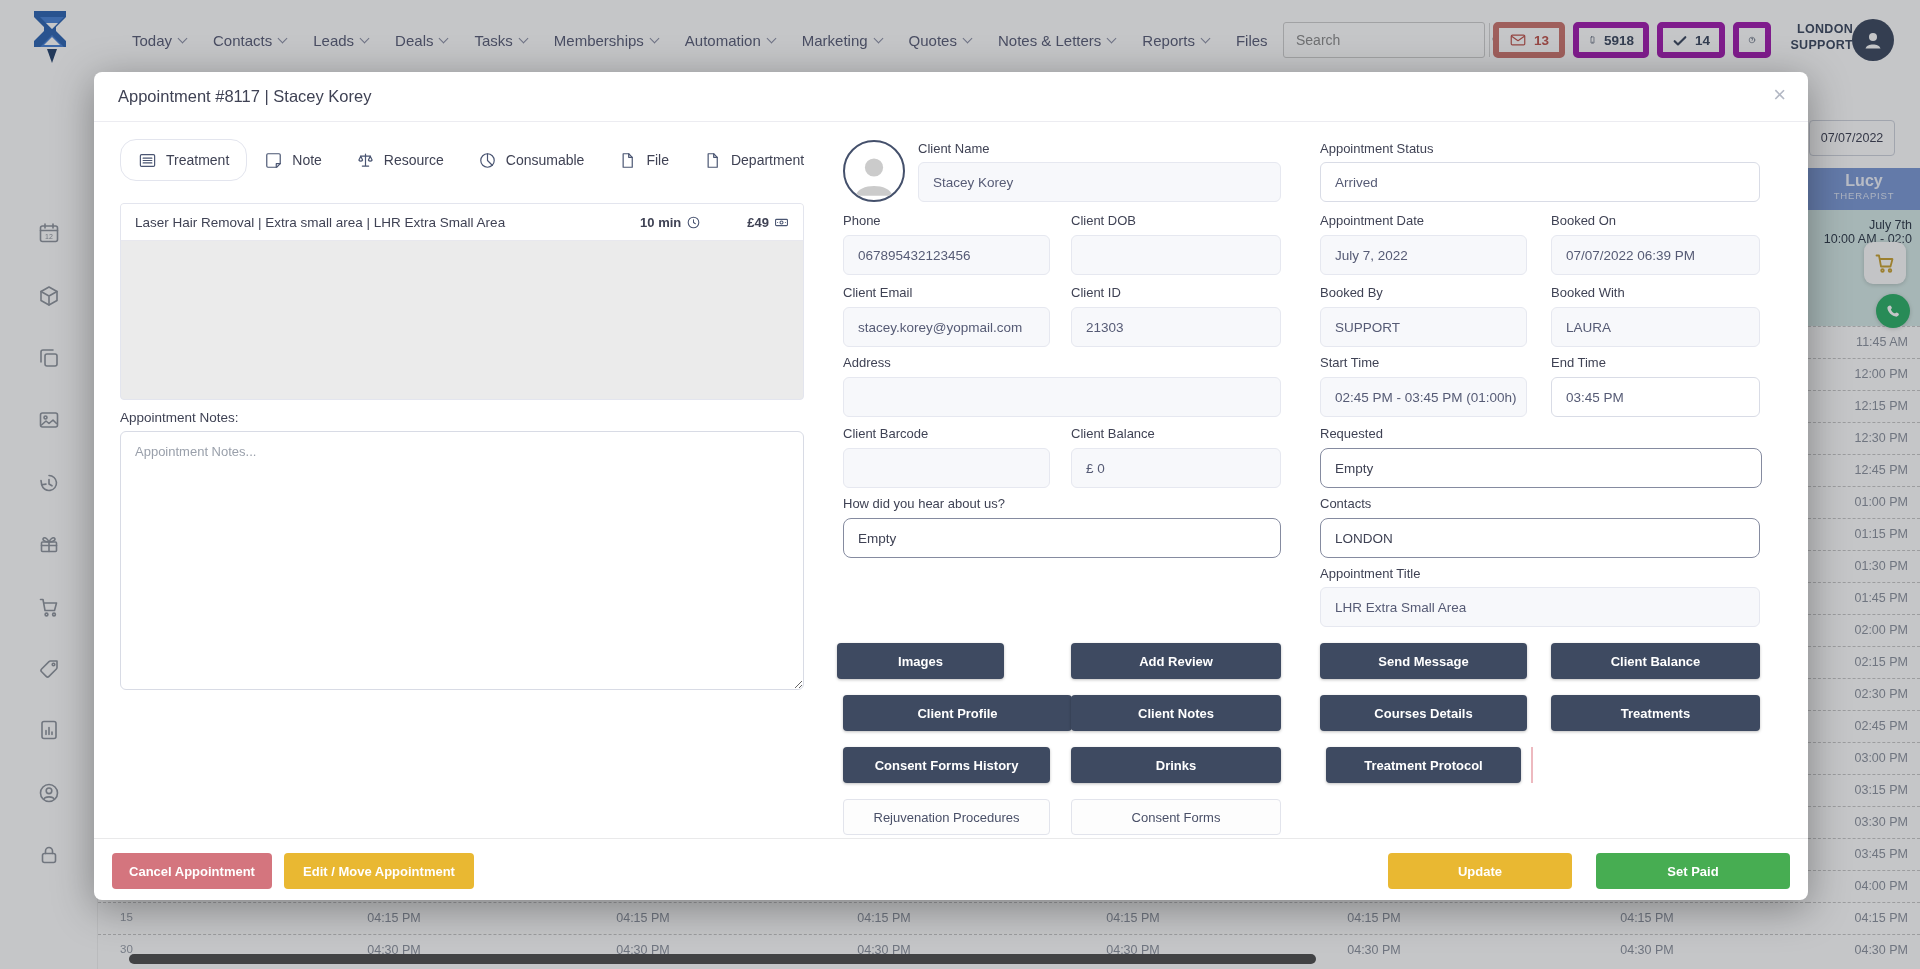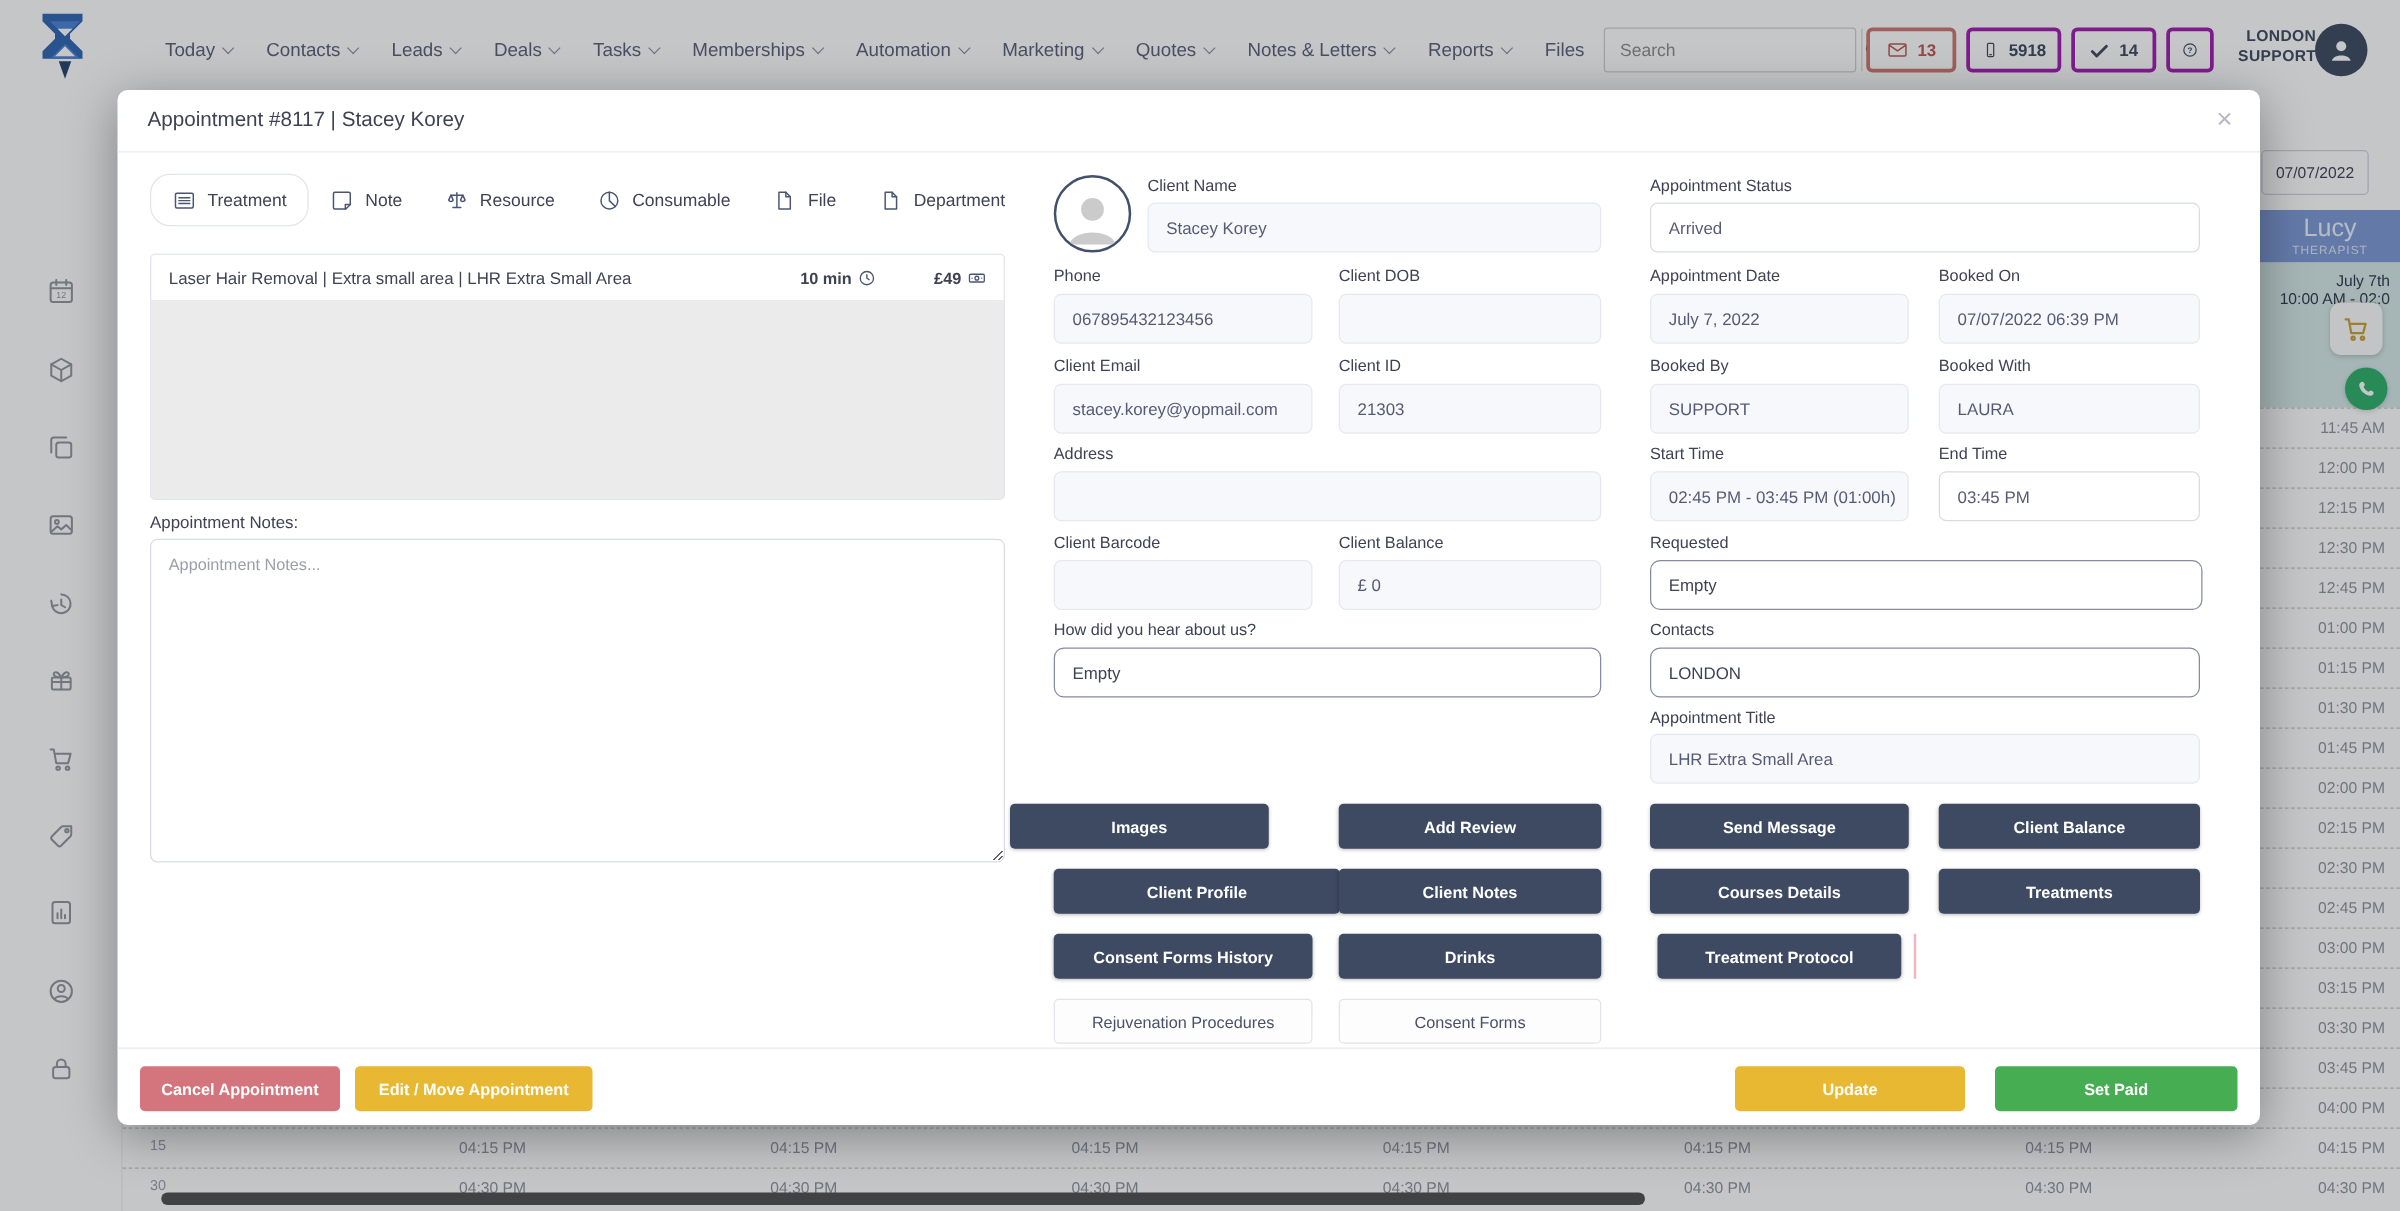--- a/index.html
+++ b/index.html
@@ -11,35 +11,35 @@
   .bg { position:absolute; inset:0; background:#fff; }
   .navbar { position:absolute; left:0; top:0; width:1920px; height:80px; background:#fff; }
   .logo { position:absolute; left:26px; top:9px; width:48px; height:62px; }
   .mainnav { position:absolute; left:132px; top:0; height:80px; display:flex; align-items:center; gap:27px; }
   .navitem { display:flex; align-items:center; font-size:15px; color:#5b5f79; font-weight:500; cursor:pointer; white-space:nowrap; }
   .chev { width:7px; height:7px; border-right:1.6px solid #8b8fa5; border-bottom:1.6px solid #8b8fa5; transform:rotate(45deg); margin-left:7px; margin-bottom:3px; display:inline-block; }
   .search { position:absolute; left:1283px; top:22px; width:202px; height:36px; border:1px solid #cfcfcf; border-radius:3px; display:flex; background:#fff; }
   .search input { flex:1; border:0; outline:none; padding:0 12px; font-size:14px; color:#555; font-family:inherit; background:transparent; }
   .search input::placeholder { color:#8c8c8c; }
   .search .mag { width:38px; border-left:1px solid #d6d6d6; display:flex; align-items:center; justify-content:center; cursor:pointer; }
-  .tbadge { position:absolute; top:22px; height:36px; border:3px solid #a21caf; border-radius:5px; display:flex; align-items:center; justify-content:center; gap:7px; padding:0 9px; color:#3e4a61; font-weight:bold; font-size:13.5px; background:#fff; cursor:pointer; }
+  .tbadge { position:absolute; top:22px; height:36px; border:6px solid #a21caf; border-radius:5px; display:flex; align-items:center; justify-content:center; gap:7px; padding:0 9px; color:#3e4a61; font-weight:bold; font-size:13.5px; background:#fff; cursor:pointer; }
   .tbadge.mail { border-color:#cd766f; color:#c0564f; }
   .usertxt { position:absolute; left:1767px; top:21px; width:86px; text-align:right; font-size:12.5px; font-weight:700; color:#3e4a61; line-height:1.3; letter-spacing:.3px; }
   .uavatar { position:absolute; left:1852px; top:19px; width:42px; height:42px; border-radius:50%; background:#3e4a61; display:flex; align-items:center; justify-content:center; cursor:pointer; }
 
   .sidebar { position:absolute; left:0; top:80px; width:98px; height:889px; background:#fff; border-right:1px solid #f0f0f0; }
   .sic { position:absolute; left:37px; width:24px; height:24px; cursor:pointer; }
   .sic svg, .icon24 { width:24px; height:24px; }
   .stroke { fill:none; stroke:#8f959e; stroke-width:1.6; stroke-linecap:round; stroke-linejoin:round; }
 
   
   .calstrip { position:absolute; left:1808px; top:80px; width:112px; height:889px; background:#fff; }
   .datebox { position:absolute; left:1809px; top:120px; width:86px; height:36px; border:1px solid #cfd3dd; border-radius:4px; background:#fff; display:flex; align-items:center; justify-content:center; font-size:12.5px; color:#3f4254; }
   .colhead { position:absolute; left:1808px; top:168px; width:112px; height:42px; background:#7d9ad6; color:#eef2fb; text-align:center; padding-top:4px; }
-  .colhead .t1 { font-size:20px; font-weight:400; }
+  .colhead .t1 { font-size:16px; font-weight:700; }
   .colhead .t2 { font-size:9.5px; letter-spacing:.8px; color:#dde5f5; }
   .event { position:absolute; left:1808px; top:210px; width:112px; height:116px; background:#d6eae7; color:#2f3a4a; font-size:12.5px; padding:8px 8px 0 6px; text-align:right; overflow:hidden; }
   .event .l2 { white-space:nowrap; }
   .tslot { position:absolute; left:1808px; width:112px; height:32px; border-top:1px dashed #c8c8c8; color:#8d939f; font-size:12.5px; text-align:right; padding:8px 12px 0 0; }
   .fab-cart { position:absolute; left:1864px; top:242px; width:42px; height:42px; background:#fdfdfd; border-radius:9px; box-shadow:0 1px 4px rgba(0,0,0,.18); display:flex; align-items:center; justify-content:center; cursor:pointer; }
   .fab-phone { position:absolute; left:1876px; top:294px; width:34px; height:34px; background:#2eb068; border-radius:50%; box-shadow:0 1px 4px rgba(0,0,0,.18); display:flex; align-items:center; justify-content:center; cursor:pointer; }
 
   .dashline { position:absolute; left:98px; width:1710px; border-top:1px dashed #c8c8c8; }
   .gridtime { position:absolute; width:110px; text-align:center; font-size:12.5px; color:#8d939f; }
   .gutterlbl { position:absolute; left:120px; width:30px; font-size:11.5px; color:#9aa0ab; }
@@ -496,21 +496,21 @@
 
       <span class="lbl" style="left:1226px;top:304px">Requested</span>
       <div class="f strong" style="left:1226px;top:326px;width:442px">Empty</div>
 
       <span class="lbl" style="left:1226px;top:374px">Contacts</span>
       <div class="f strong" style="left:1226px;top:396px;width:440px">LONDON</div>
 
       <span class="lbl" style="left:1226px;top:444px">Appointment Title</span>
       <div class="f" style="left:1226px;top:465px;width:440px">LHR Extra Small Area</div>
 
-      <span class="bdark" style="left:714px;top:521px;width:207px">Images</span>
+      <span class="bdark" style="left:743px;top:521px;width:167px">Images</span>
       <span class="bdark" style="left:977px;top:521px;width:210px">Add Review</span>
       <span class="bdark" style="left:1226px;top:521px;width:207px">Send Message</span>
       <span class="bdark" style="left:1457px;top:521px;width:209px">Client Balance</span>
 
       <span class="bdark" style="left:749px;top:573px;width:229px">Client Profile</span>
       <span class="bdark" style="left:977px;top:573px;width:210px">Client Notes</span>
       <span class="bdark" style="left:1226px;top:573px;width:207px">Courses Details</span>
       <span class="bdark" style="left:1457px;top:573px;width:209px">Treatments</span>
 
       <span class="bdark" style="left:749px;top:625px;width:207px">Consent Forms History</span>

